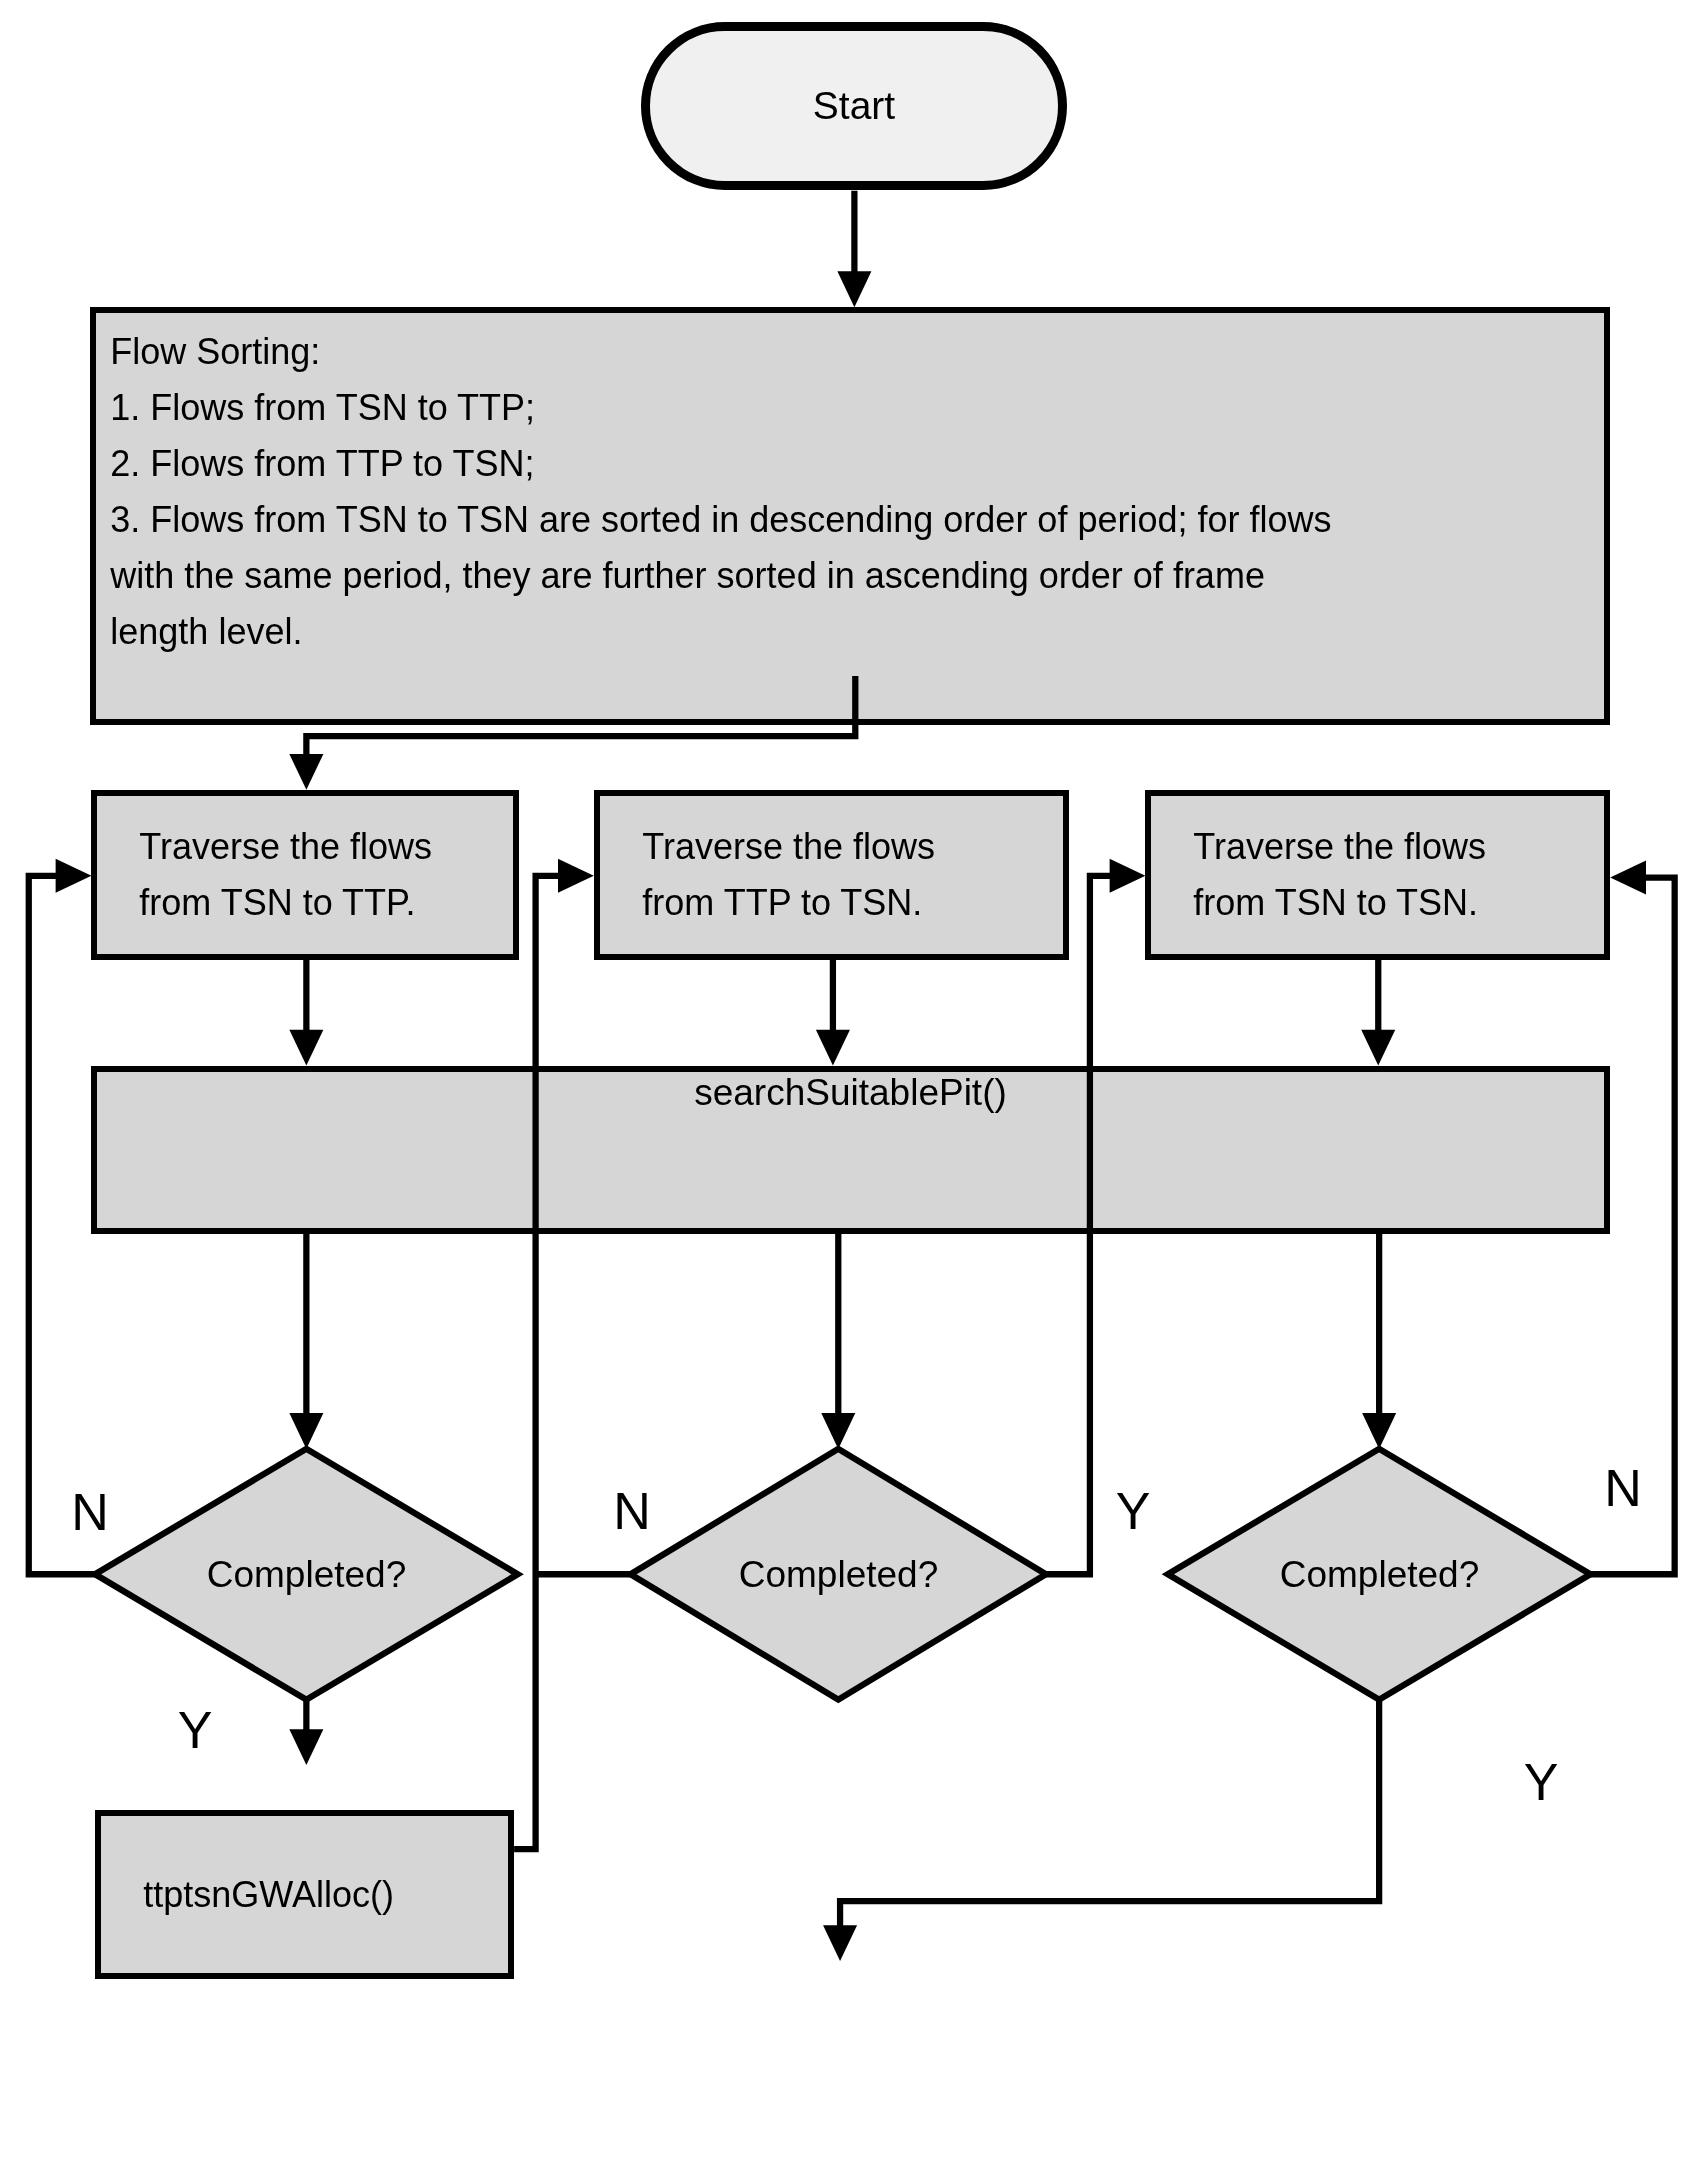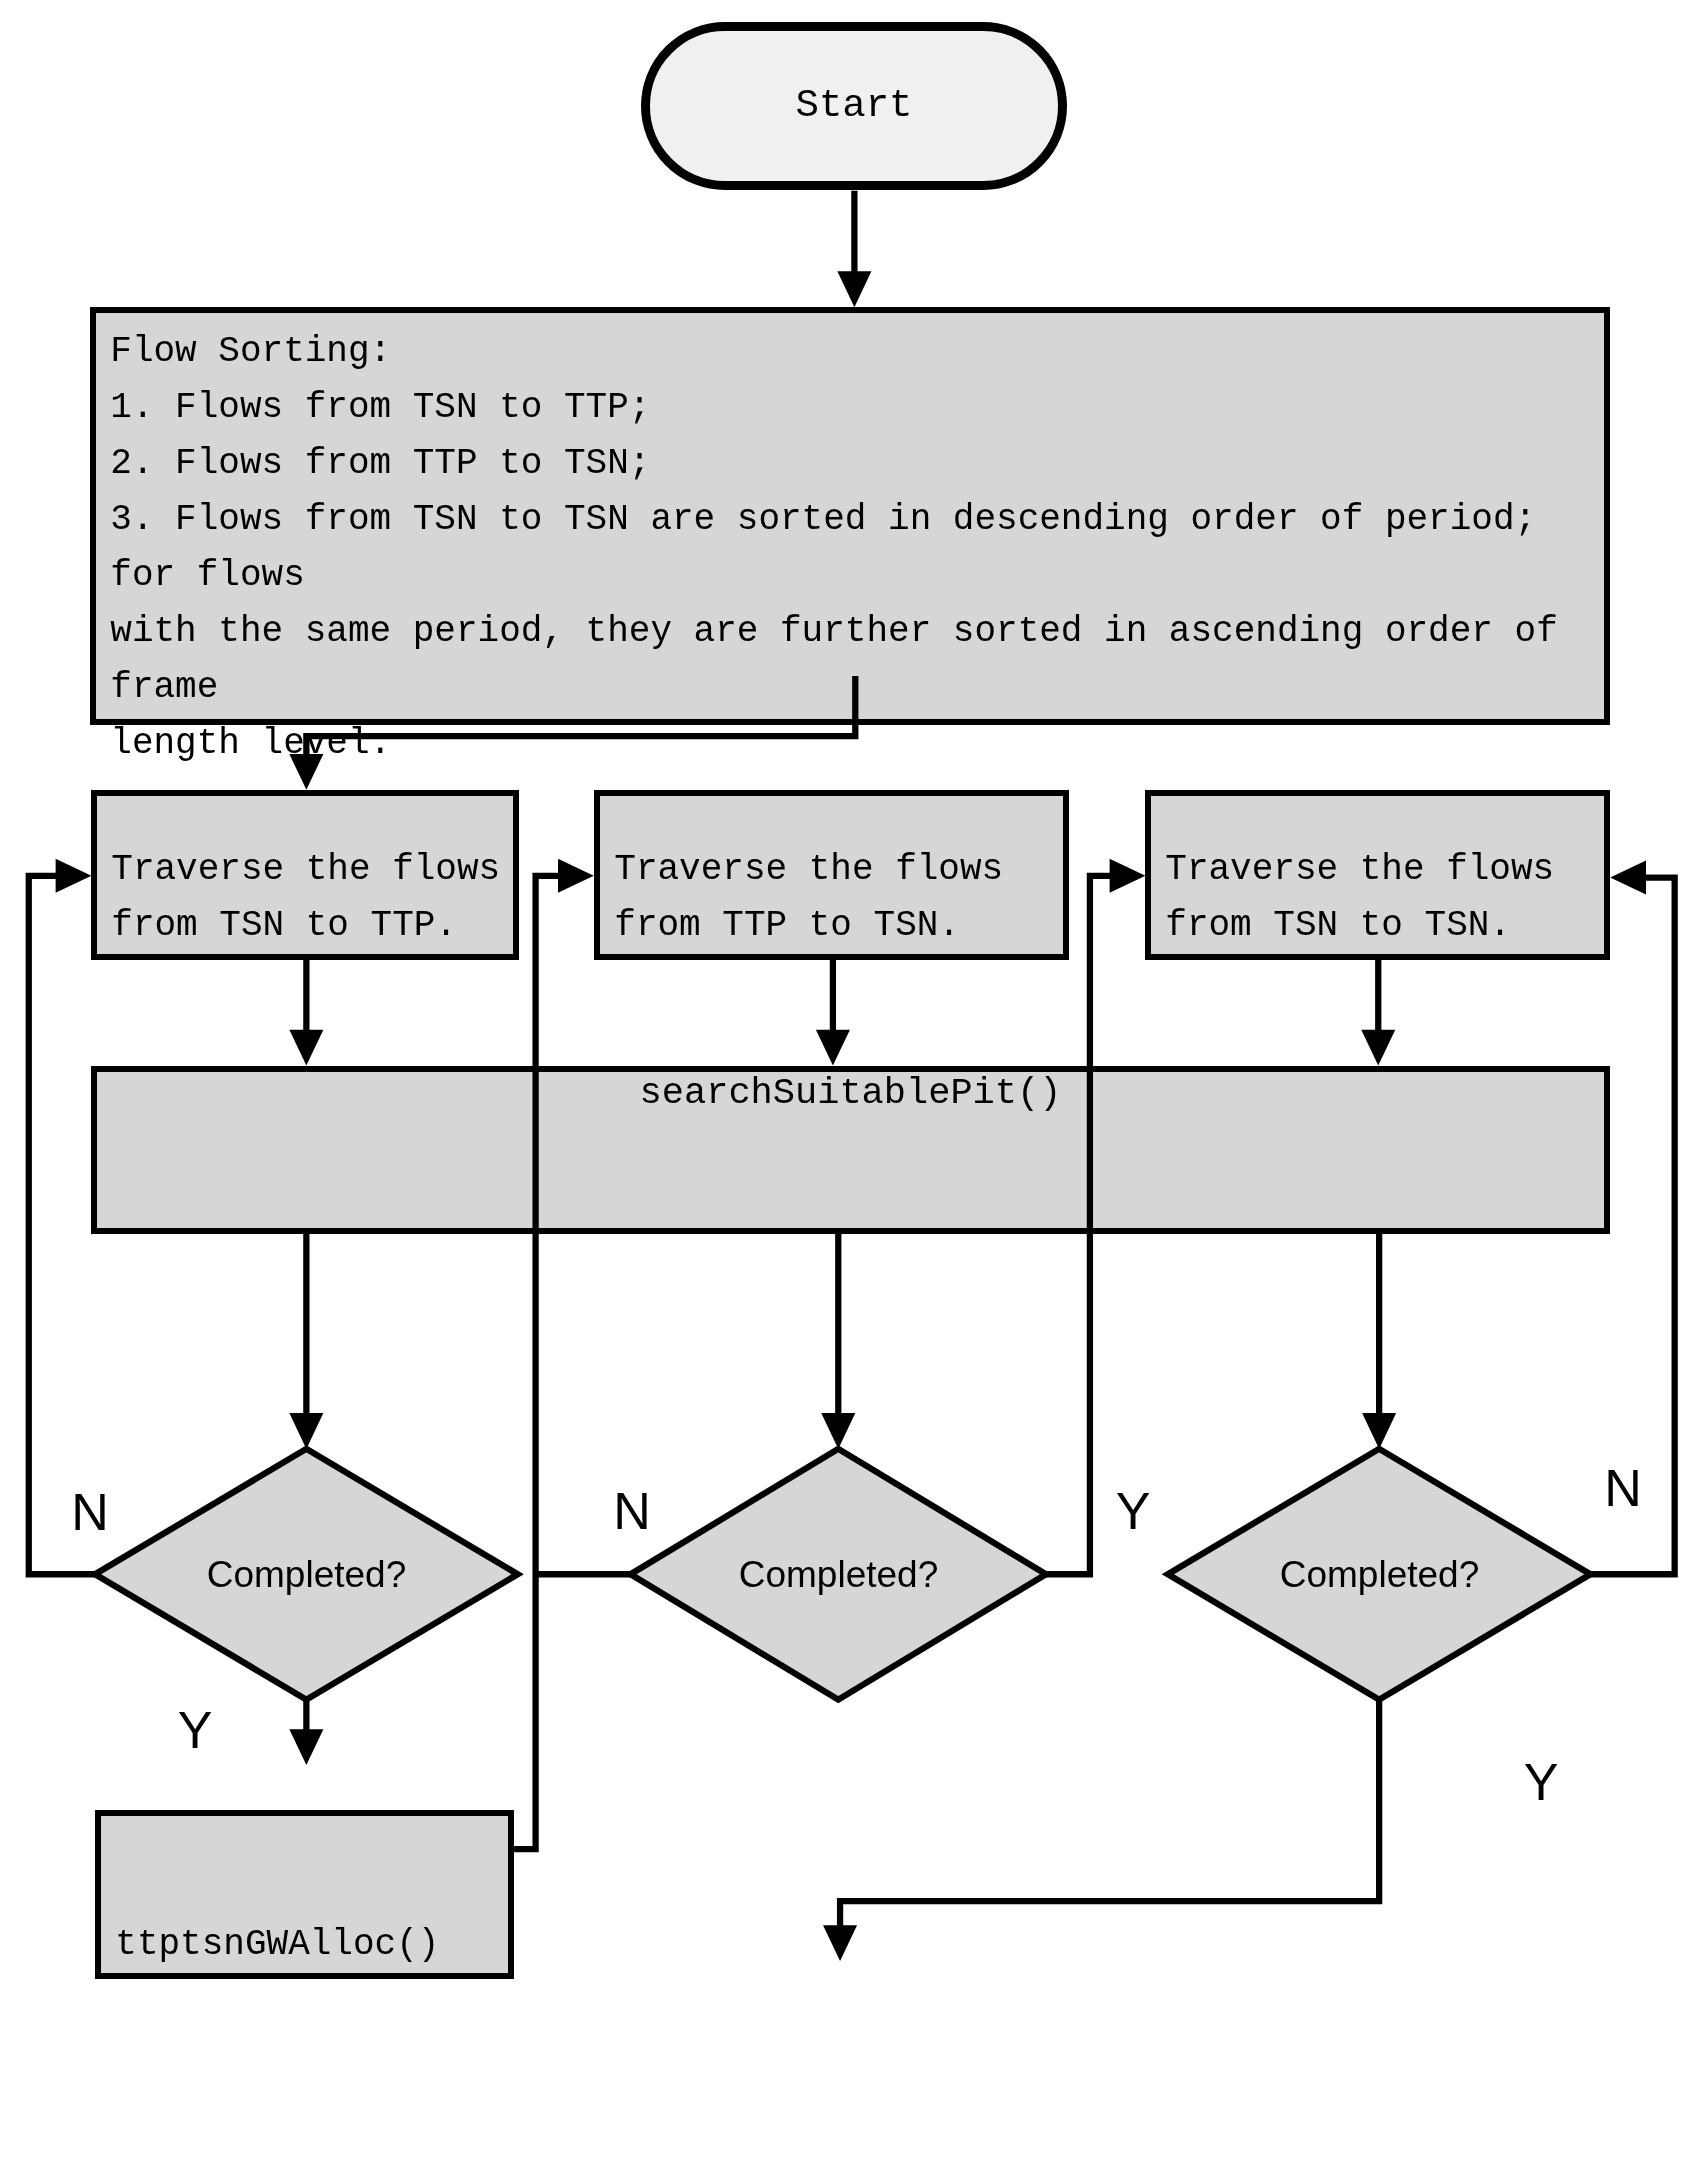--- a/index.html
+++ b/index.html
@@ -4,35 +4,35 @@
 <style>
   html,body{margin:0;padding:0;background:#ffffff;}
   .canvas{
     position:relative;
     width:1707px;height:2159px;
     background:#ffffff;
     font-family:"Liberation Sans", sans-serif;
     color:#000;
     overflow:hidden;
   }
-  .node{position:absolute;box-sizing:border-box;font-family:Liberation Mono, monospace;}
+  .node{position:absolute;box-sizing:border-box;}
   .terminal{
     background:#f0f0f0;
     border:9px solid #000;
     border-radius:93px;
     display:flex;align-items:center;justify-content:center;
     font-size:39px;
   }
   .process{
     background:#d6d6d6;
     border:6.3px solid #000;
     font-size:36px;
   }
   .pre{white-space:pre-line;}
-  .vcenter{display:flex;align-items:flex-end;}
+  .vcenter{display:flex;align-items:center;padding-left:28px;}
   .ccenter{display:flex;justify-content:center;}
   .sorting-text{
     padding:10.7px 12.5px 0 14.3px;
     line-height:56px;
     white-space:pre-line;
   }
   .twoline{
     padding-left:14.3px;
     line-height:56px;
   }

